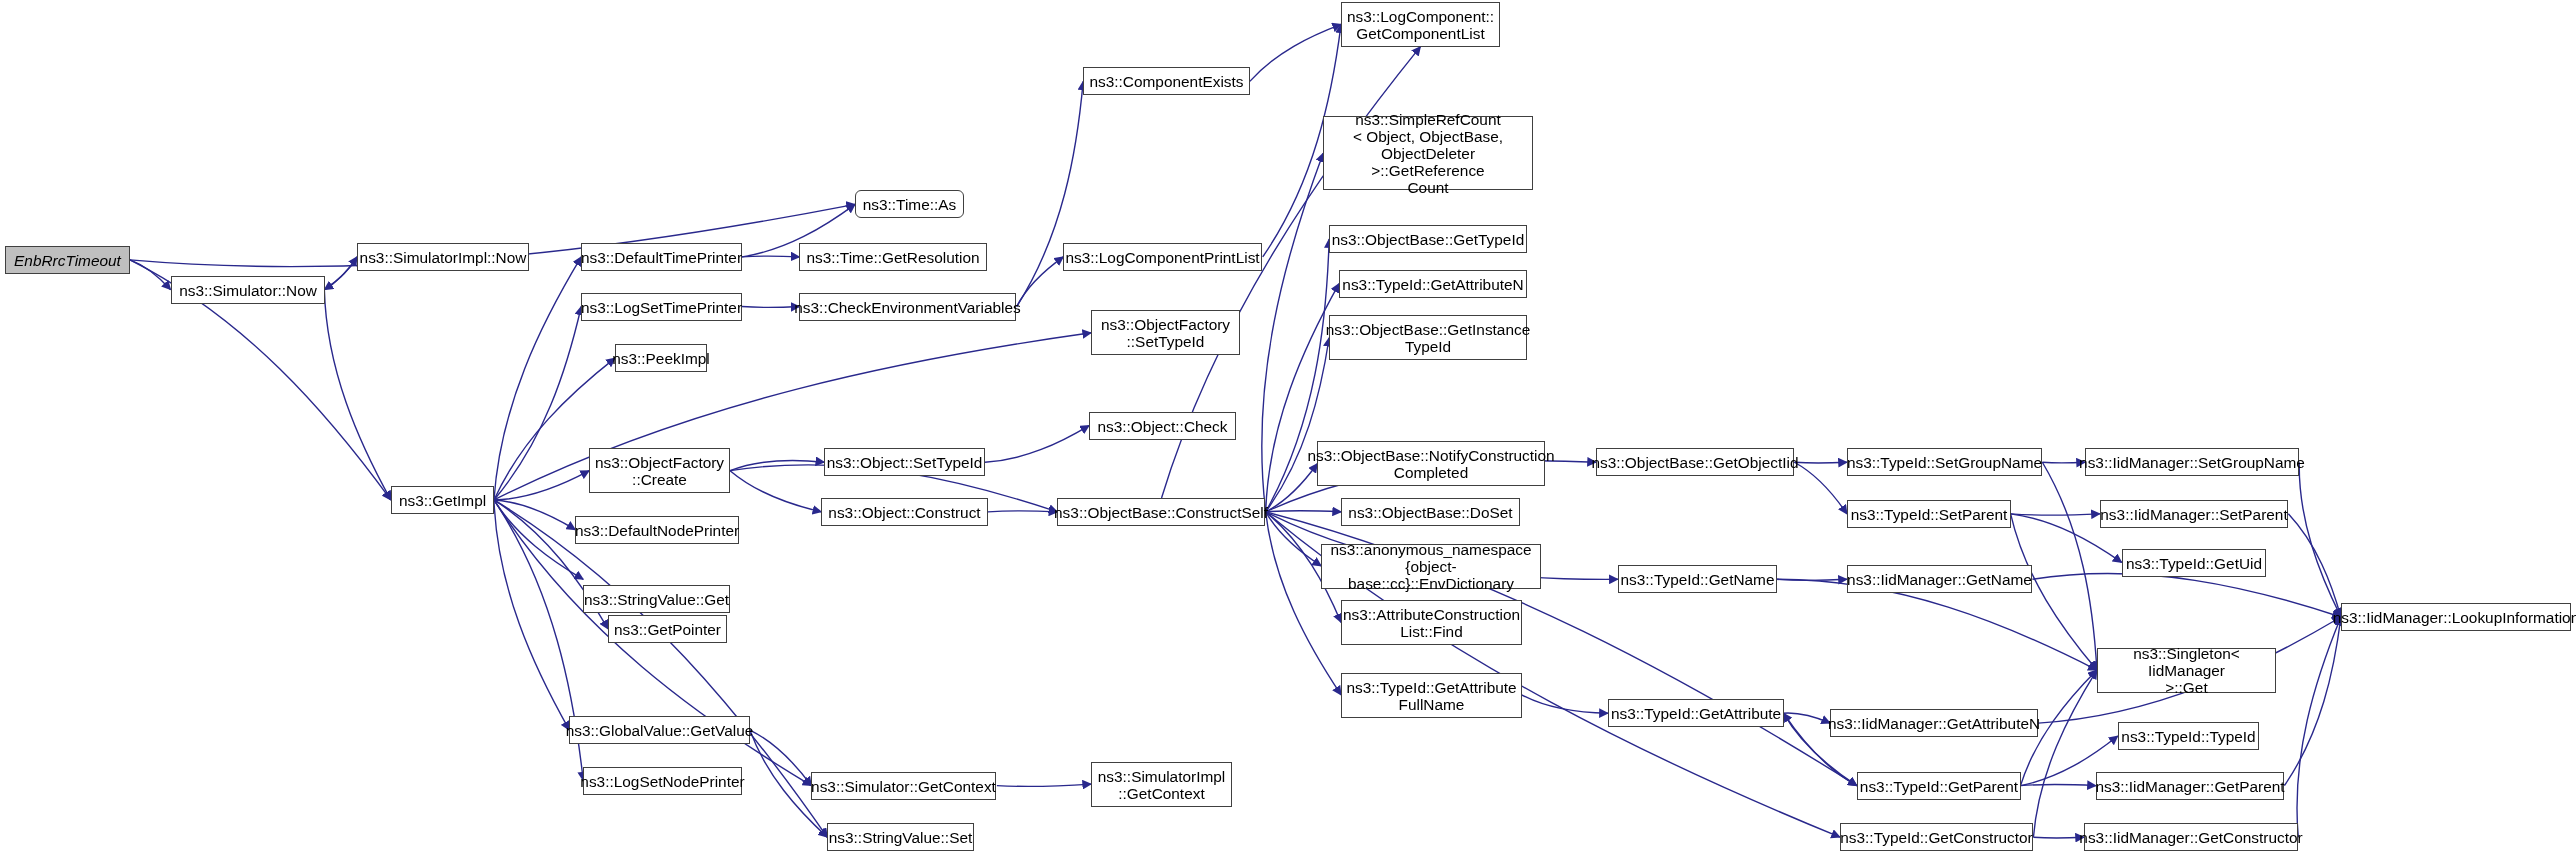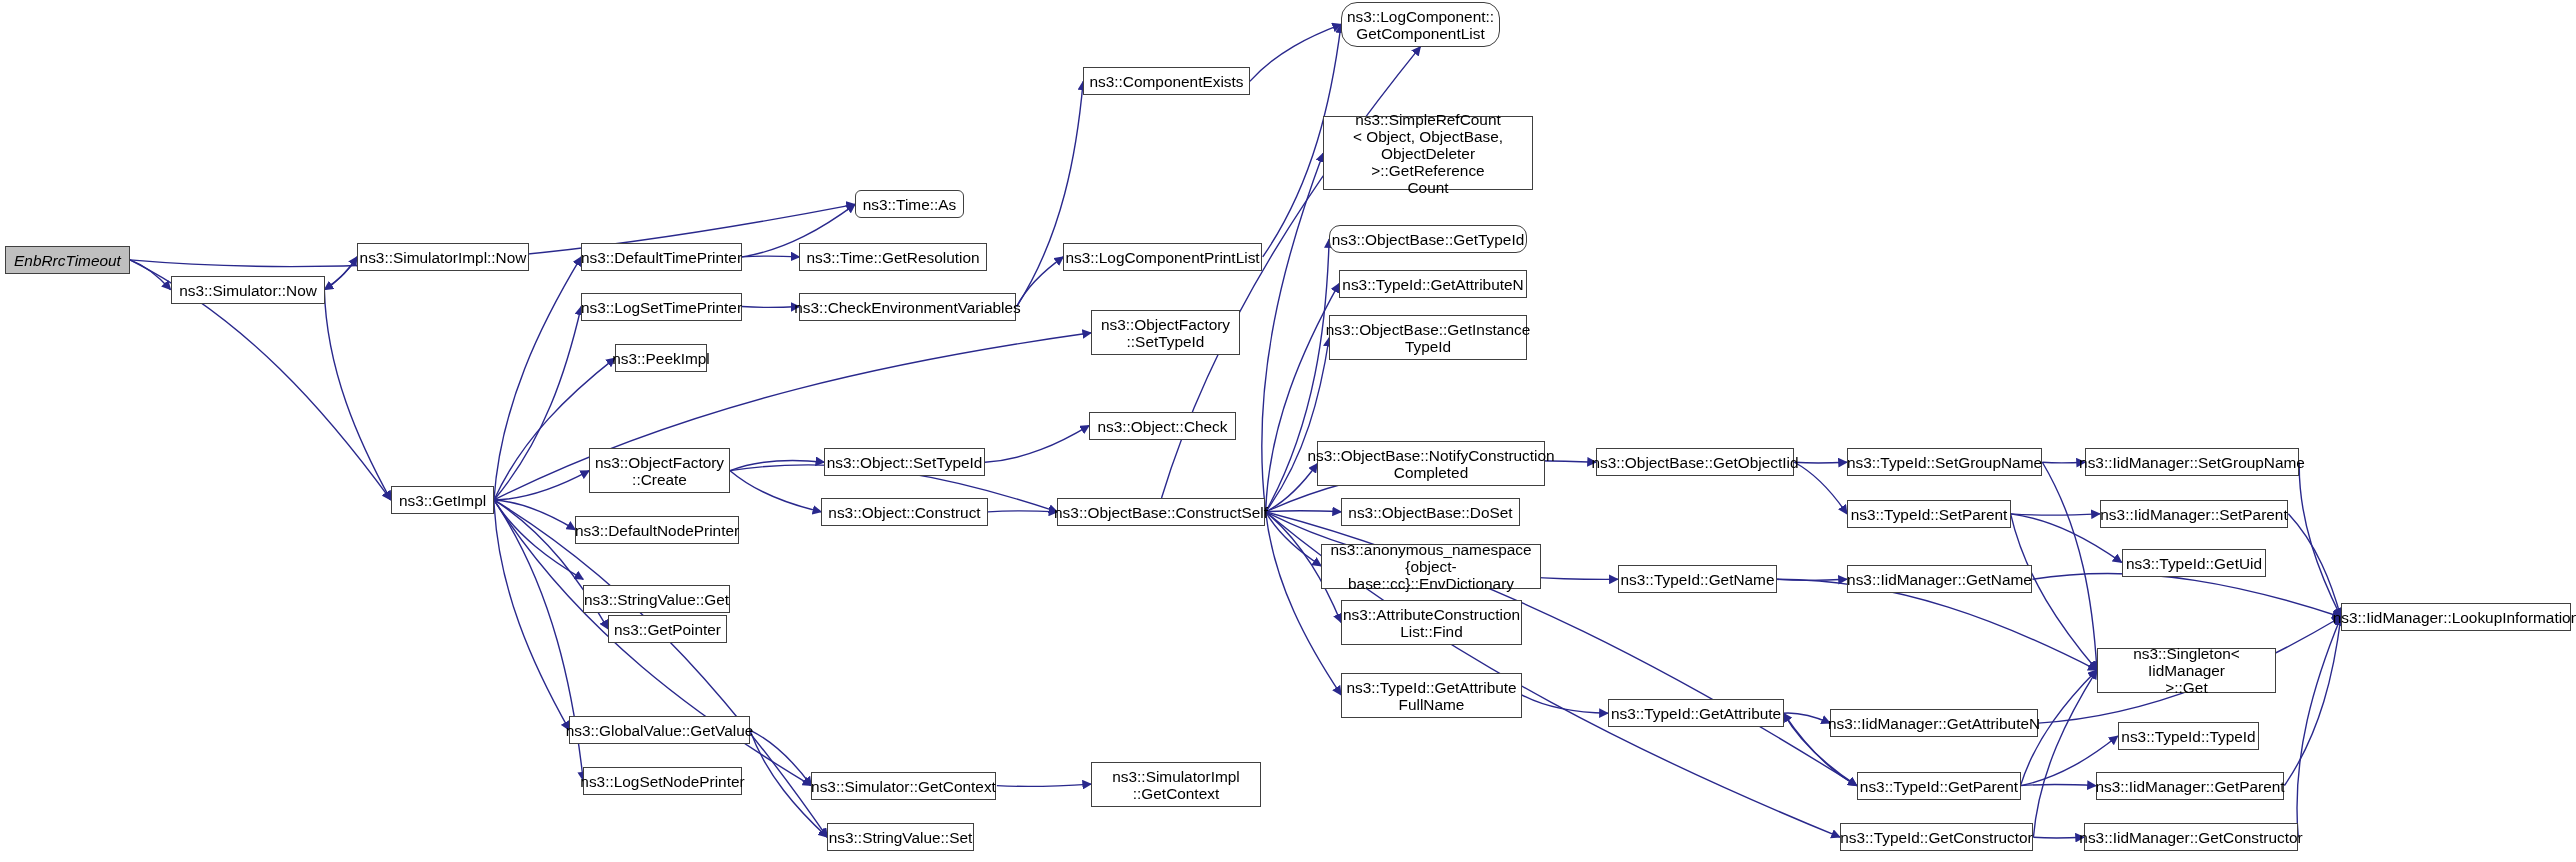--- a/index.html
+++ b/index.html
@@ -123,27 +123,27 @@
       <div class="node" style="left: 171px; top: 276px; width: 154px; height: 28px;">ns3::Simulator::Now</div>
       <div class="node" style="left: 357px; top: 243px; width: 172px; height: 28px;">ns3::SimulatorImpl::Now</div>
       <div class="node" style="left: 581px; top: 243px; width: 161px; height: 28px;">ns3::DefaultTimePrinter</div>
       <div class="node" style="left: 855px; top: 190px; width: 109px; height: 28px; border-radius: 6px;">ns3::Time::As</div>
       <div class="node" style="left: 799px; top: 243px; width: 188px; height: 28px;">ns3::Time::GetResolution</div>
       <div class="node" style="left: 581px; top: 293px; width: 161px; height: 28px;">ns3::LogSetTimePrinter</div>
       <div class="node" style="left: 799px; top: 293px; width: 217px; height: 28px;">ns3::CheckEnvironmentVariables</div>
       <div class="node" style="left: 615px; top: 344px; width: 92px; height: 28px;">ns3::PeekImpl</div>
       <div class="node" style="left: 1083px; top: 67px; width: 167px; height: 28px;">ns3::ComponentExists</div>
       <div class="node" style="left: 1063px; top: 243px; width: 199px; height: 28px;">ns3::LogComponentPrintList</div>
-      <div class="node" style="left: 1341px; top: 2px; width: 159px; height: 45px; border-radius: 16px;">ns3::LogComponent::
+      <div class="node" style="left: 1341px; top: 2px; width: 159px; height: 45px;">ns3::LogComponent::
 GetComponentList</div>
       <div class="node" style="left: 1323px; top: 116px; width: 210px; height: 74px;">ns3::SimpleRefCount
 &lt; Object, ObjectBase,
  ObjectDeleter &gt;::GetReference
 Count</div>
-      <div class="node" style="left: 1329px; top: 225px; width: 198px; height: 28px; border-radius: 11px;">ns3::ObjectBase::GetTypeId</div>
+      <div class="node" style="left: 1329px; top: 225px; width: 198px; height: 28px;">ns3::ObjectBase::GetTypeId</div>
       <div class="node" style="left: 1339px; top: 270px; width: 188px; height: 28px;">ns3::TypeId::GetAttributeN</div>
       <div class="node" style="left: 1329px; top: 315px; width: 198px; height: 45px;">ns3::ObjectBase::GetInstance
 TypeId</div>
       <div class="node" style="left: 1091px; top: 310px; width: 149px; height: 45px;">ns3::ObjectFactory
 ::SetTypeId</div>
       <div class="node" style="left: 391px; top: 486px; width: 103px; height: 28px;">ns3::GetImpl</div>
       <div class="node" style="left: 589px; top: 448px; width: 141px; height: 45px;">ns3::ObjectFactory
 ::Create</div>
       <div class="node" style="left: 575px; top: 516px; width: 164px; height: 28px;">ns3::DefaultNodePrinter</div>
       <div class="node" style="left: 583px; top: 565px; width: 147px; height: 28px; margin-top: 20px;">ns3::StringValue::Get</div>
@@ -157,21 +157,21 @@
       <div class="node" style="left: 1317px; top: 441px; width: 228px; height: 45px;">ns3::ObjectBase::NotifyConstruction
 Completed</div>
       <div class="node" style="left: 1341px; top: 498px; width: 179px; height: 28px;">ns3::ObjectBase::DoSet</div>
       <div class="node" style="left: 1321px; top: 544px; width: 220px; height: 45px;">ns3::anonymous_namespace
 {object-base::cc}::EnvDictionary</div>
       <div class="node" style="left: 1341px; top: 600px; width: 181px; height: 45px;">ns3::AttributeConstruction
 List::Find</div>
       <div class="node" style="left: 1341px; top: 673px; width: 181px; height: 45px;">ns3::TypeId::GetAttribute
 FullName</div>
       <div class="node" style="left: 811px; top: 772px; width: 185px; height: 28px;">ns3::Simulator::GetContext</div>
-      <div class="node" style="left: 1091px; top: 762px; width: 170px; height: 45px;">ns3::SimulatorImpl
+      <div class="node" style="left: 1091px; top: 762px; width: 141px; height: 45px;">ns3::SimulatorImpl
 ::GetContext</div>
       <div class="node" style="left: 827px; top: 823px; width: 147px; height: 28px;">ns3::StringValue::Set</div>
       <div class="node" style="left: 1596px; top: 448px; width: 198px; height: 28px;">ns3::ObjectBase::GetObjectIid</div>
       <div class="node" style="left: 1618px; top: 565px; width: 159px; height: 28px;">ns3::TypeId::GetName</div>
       <div class="node" style="left: 1608px; top: 699px; width: 176px; height: 28px;">ns3::TypeId::GetAttribute</div>
       <div class="node" style="left: 1847px; top: 448px; width: 195px; height: 28px;">ns3::TypeId::SetGroupName</div>
       <div class="node" style="left: 1847px; top: 500px; width: 164px; height: 28px;">ns3::TypeId::SetParent</div>
       <div class="node" style="left: 1847px; top: 565px; width: 185px; height: 28px;">ns3::IidManager::GetName</div>
       <div class="node" style="left: 1830px; top: 709px; width: 208px; height: 28px;">ns3::IidManager::GetAttributeN</div>
       <div class="node" style="left: 1857px; top: 772px; width: 164px; height: 28px;">ns3::TypeId::GetParent</div>

